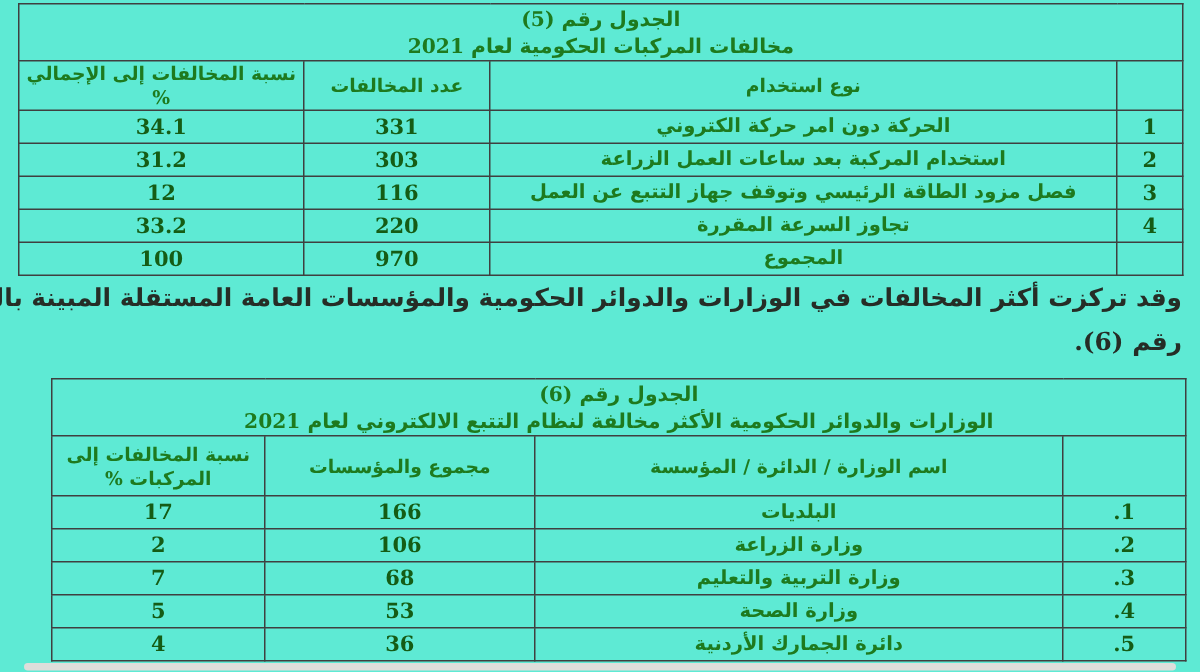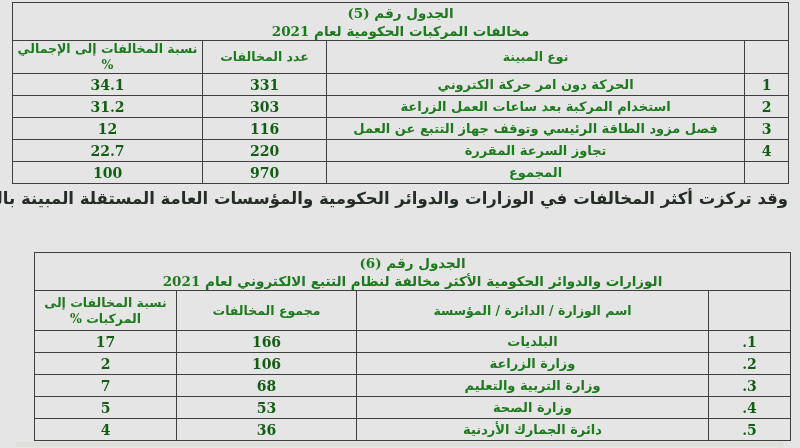--- a/index.html
+++ b/index.html
@@ -9,21 +9,21 @@
     height: 448px;
     background: #fdfdfb;
     font-family: "DejaVu Serif", "DejaVu Sans", sans-serif;
     font-weight: 700;
     overflow: hidden;
   }
   .page {
     position: relative;
     width: 800px;
     height: 448px;
-    background: #e5e5e5;
+    background: #5eead4;
   }
   table.tbl {
     position: absolute;
     border-collapse: collapse;
     table-layout: fixed;
   }
   table.tbl td {
     border: 1px solid #3f3f3f;
     vertical-align: middle;
     text-align: center;
@@ -98,21 +98,21 @@
     </colgroup>
     <tbody>
       <tr style="height:38px">
         <td colspan="4" class="title-cell">
           <div>الجدول رقم (5)</div>
           <div>مخالفات المركبات الحكومية لعام 2021</div>
         </td>
       </tr>
       <tr style="height:22px">
         <td class="hdr"></td>
-        <td class="hdr">نوع المبينة</td>
+        <td class="hdr">نوع استخدام</td>
         <td class="hdr">عدد المخالفات</td>
         <td class="hdr">نسبة المخالفات إلى الإجمالي %</td>
       </tr>
       <tr style="height:22px">
         <td class="num no-cell">1</td>
         <td class="label-cell">الحركة دون امر حركة الكتروني</td>
         <td class="num">331</td>
         <td class="num">34.1</td>
       </tr>
       <tr style="height:22px">
@@ -124,53 +124,54 @@
       <tr style="height:22px">
         <td class="num no-cell">3</td>
         <td class="label-cell">فصل مزود الطاقة الرئيسي وتوقف جهاز التتبع عن العمل</td>
         <td class="num">116</td>
         <td class="num">12</td>
       </tr>
       <tr style="height:22px">
         <td class="num no-cell">4</td>
         <td class="label-cell">تجاوز السرعة المقررة</td>
         <td class="num">220</td>
-        <td class="num">22.7</td>
+        <td class="num">33.2</td>
       </tr>
       <tr style="height:22px">
         <td class="num no-cell"></td>
         <td class="center-label">المجموع</td>
         <td class="num">970</td>
         <td class="num">100</td>
       </tr>
     </tbody>
   </table>
 
   <div class="para">
     <div class="pline">وقد تركزت أكثر المخالفات في الوزارات والدوائر الحكومية والمؤسسات العامة المستقلة المبينة بالجدول</div>
+    <div class="pline">رقم (6).</div>
   </div>
 
   <table class="tbl t6" dir="rtl">
     <colgroup>
       <col style="width:82px">
       <col style="width:352px">
       <col style="width:180px">
       <col style="width:142px">
     </colgroup>
     <tbody>
       <tr style="height:38px">
         <td colspan="4" class="title-cell">
           <div>الجدول رقم (6)</div>
           <div>الوزارات والدوائر الحكومية الأكثر مخالفة لنظام التتبع الالكتروني لعام 2021</div>
         </td>
       </tr>
       <tr style="height:40px">
         <td class="hdr"></td>
         <td class="hdr">اسم الوزارة / الدائرة / المؤسسة</td>
-        <td class="hdr">مجموع المخالفات</td>
+        <td class="hdr">مجموع والمؤسسات</td>
         <td class="hdr">
           <div>نسبة المخالفات إلى</div>
           <div>المركبات %</div>
         </td>
       </tr>
       <tr style="height:22px">
         <td class="num no-cell">.1</td>
         <td class="label-cell">البلديات</td>
         <td class="num">166</td>
         <td class="num">17</td>

